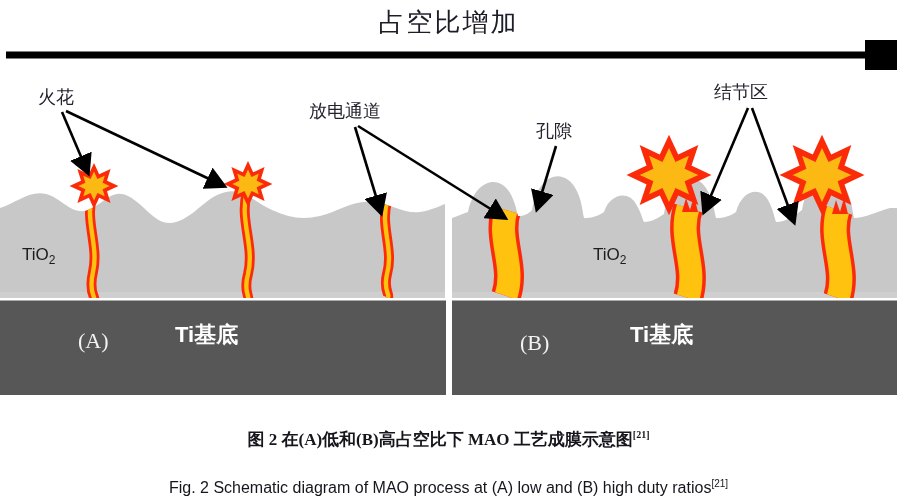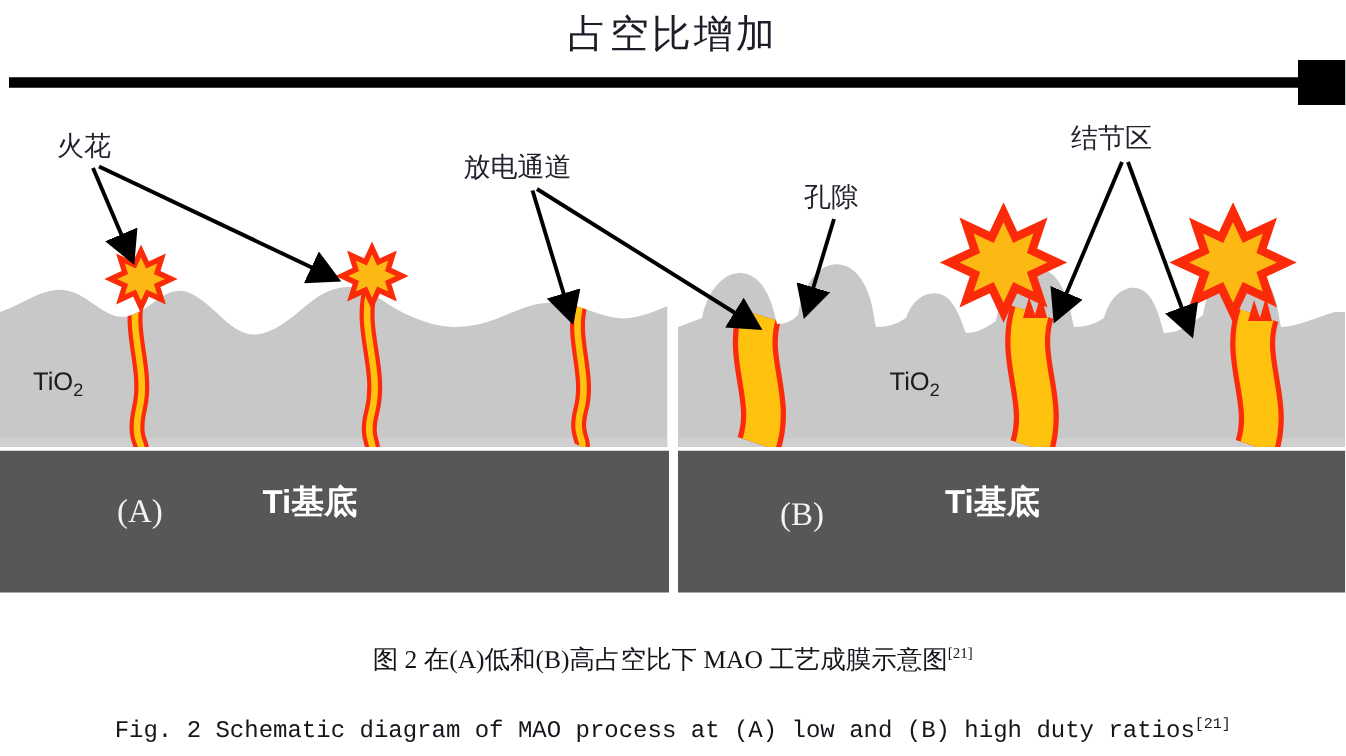--- a/index.html
+++ b/index.html
@@ -18,26 +18,26 @@
     line-height:42px;white-space:nowrap;
   }
 
   #arrow-svg{position:absolute;left:0;top:40px;width:897px;height:30px;}
   #scene{position:absolute;left:0;top:70px;width:897px;height:340px;}
 
   .cap{
     position:absolute;left:0;width:897px;text-align:center;white-space:nowrap;
   }
   .cap-cn{
-    top:428px;font-size:17px;font-weight:normal;
+    top:428px;font-size:17px;font-weight:bold;
     font-family:"Liberation Serif","DejaVu Serif",serif;color:#15151c;
   }
   .cap-en{
     top:478px;font-size:16px;
-    font-family:Liberation Mono, monospace;color:#15151c;
+    font-family:Liberation Sans, sans-serif;color:#15151c;
   }
   .cap sup{font-size:10px;vertical-align:super;}
 
   .lbl{
     font-family:"Liberation Serif","DejaVu Serif",serif;
     font-size:18px;fill:#23232e;
   }
   .lbl-inner{
     font-family:"Liberation Sans","DejaVu Sans",sans-serif;
     font-size:17px;fill:#1c1c1c;

